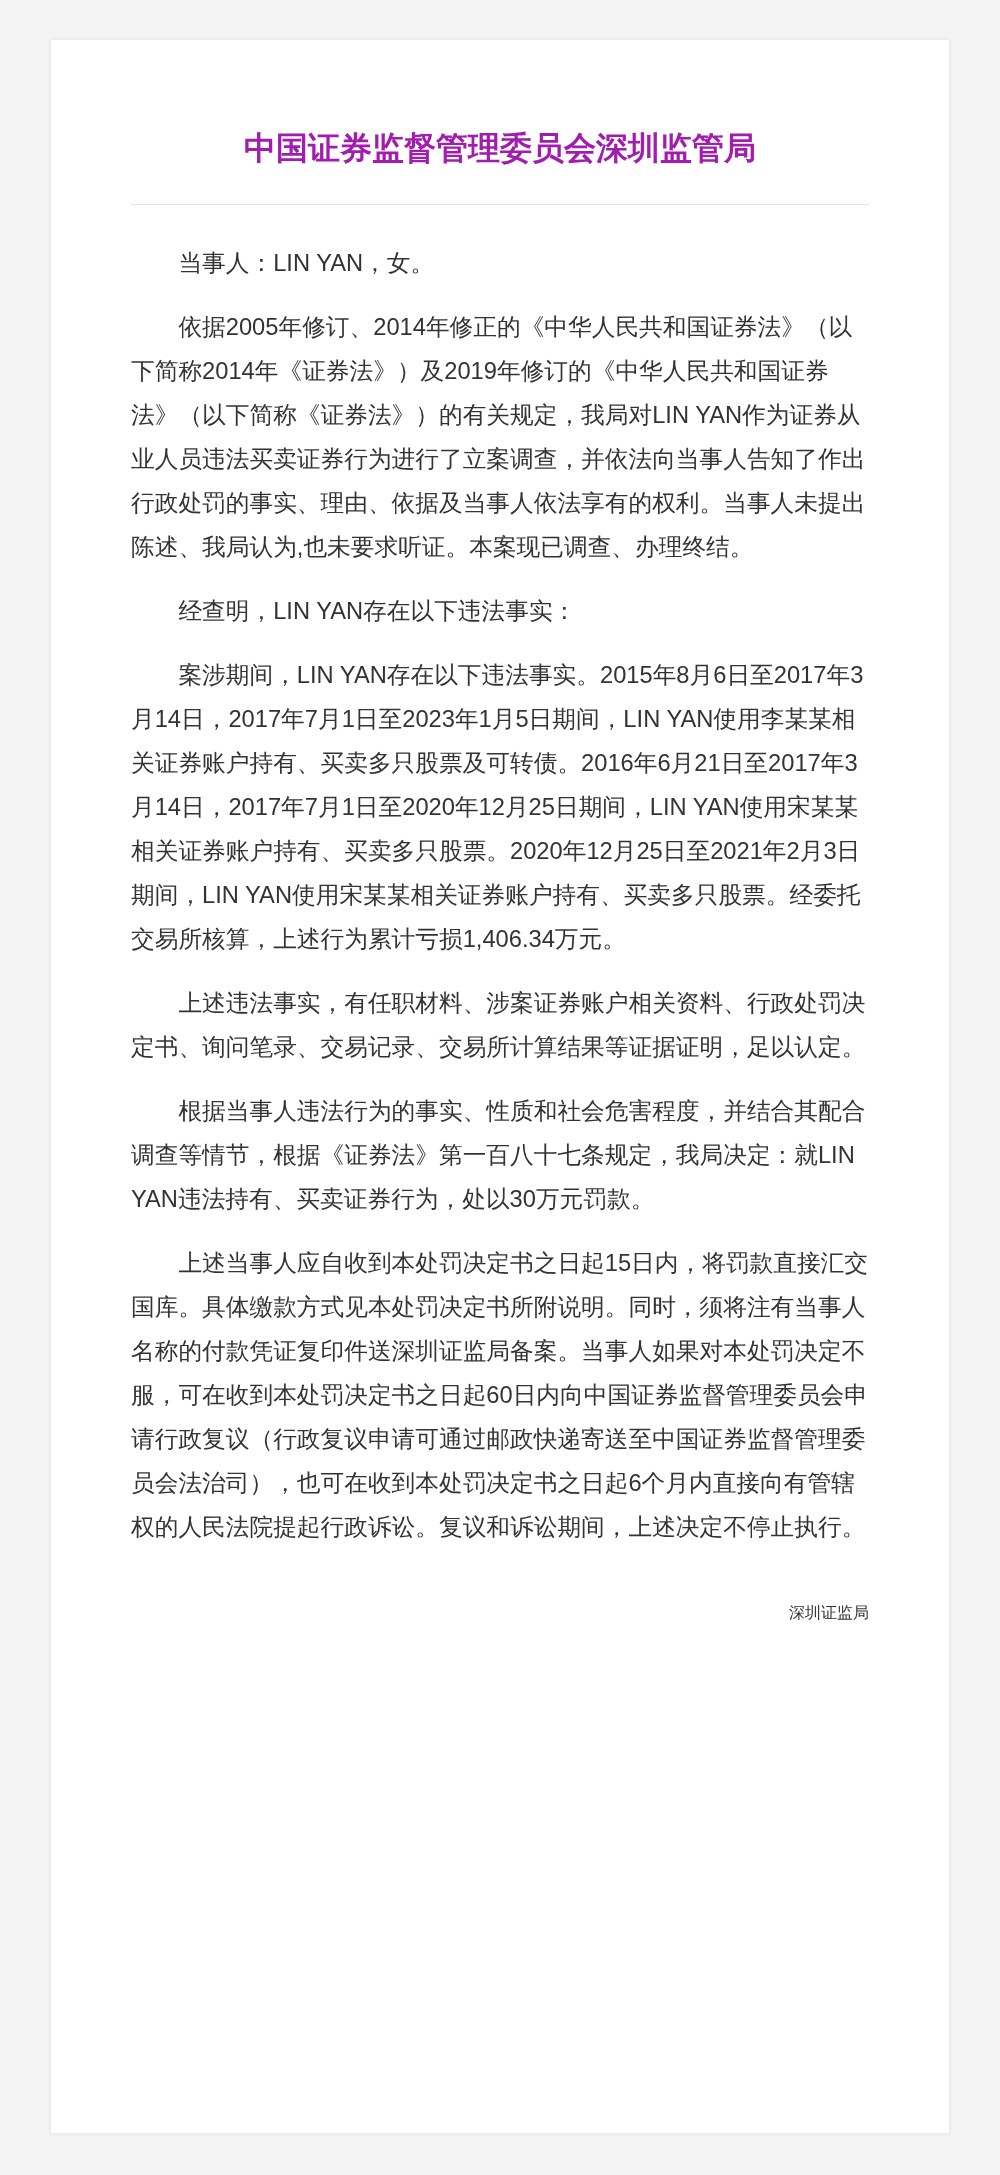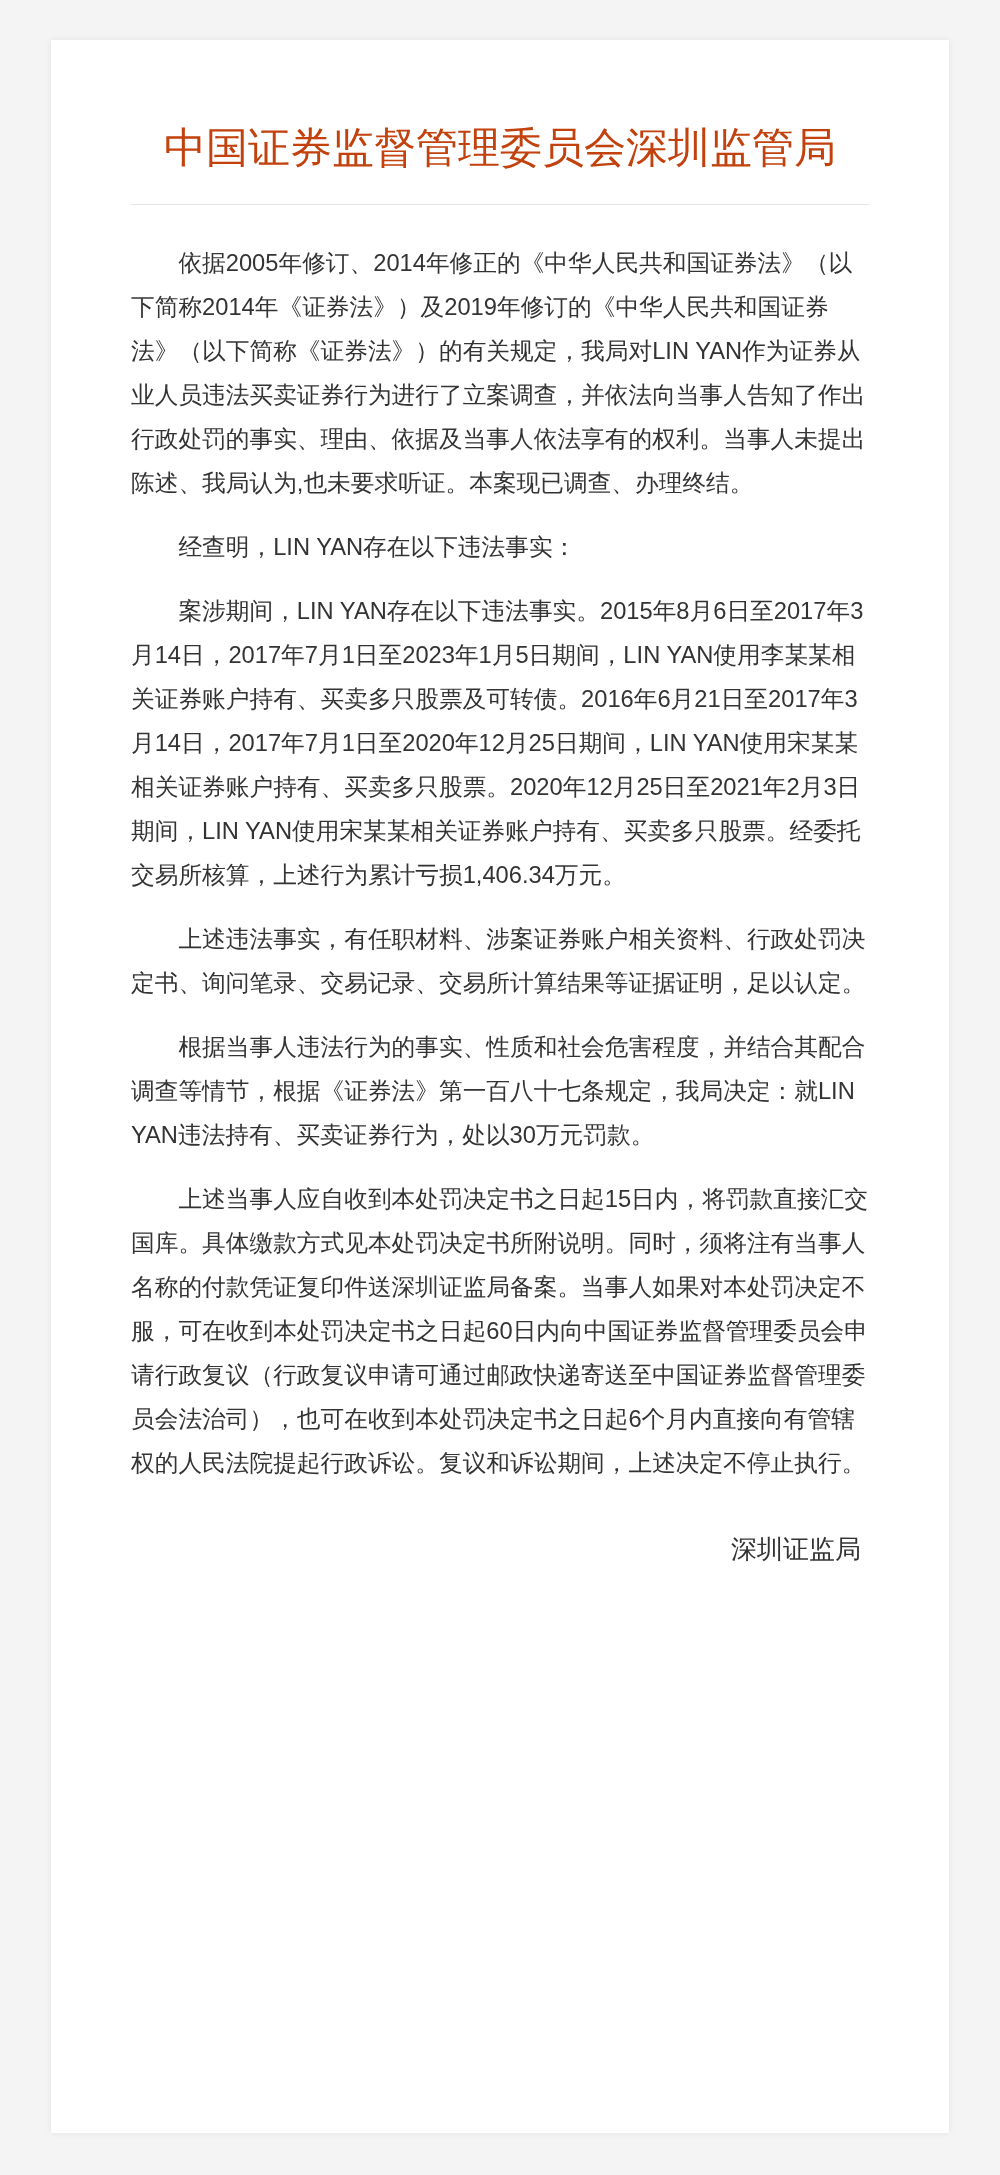--- a/index.html
+++ b/index.html
@@ -21,53 +21,54 @@
     box-sizing: border-box;
     padding: 66px 80px 0 80px;
   }
   .title-block {
     text-align: center;
     padding-bottom: 14px;
     border-bottom: 1px solid #e2e2e2;
   }
   .title-line {
     display: block;
-    font-size: 42px;
-    font-weight: normal;
+    font-size: 32px;
+    font-weight: bold;
     line-height: 84px;
-    color: #c2410c;
+    color: #a21caf;
     white-space: nowrap;
   }
   .content { padding-top: 36px; }
   .para {
     font-size: 23.7px;
     line-height: 44px;
     text-indent: 2em;
     margin: 0 0 20px 0;
     text-align: left;
     word-break: break-all;
   }
   .sign {
     text-align: right;
-    font-size: 26px;
+    font-size: 16px;
     line-height: 44px;
-    margin: 8px;
+    margin: 0;
   }
   .sign-org { margin-top: 42px; }
   .sign-date { margin-top: 19px; }
 </style>
 </head>
 <body>
 
 <div class="card">
   <div class="title-block">
     <span class="title-line">中国证券监督管理委员会深圳监管局</span>
   </div>
 
   <div class="content">
+    <p class="para">当事人：LIN YAN，女。</p>
     <p class="para">依据2005年修订、2014年修正的《中华人民共和国证券法》（以下简称2014年《证券法》）及2019年修订的《中华人民共和国证券法》（以下简称《证券法》）的有关规定，我局对LIN YAN作为证券从业人员违法买卖证券行为进行了立案调查，并依法向当事人告知了作出行政处罚的事实、理由、依据及当事人依法享有的权利。当事人未提出陈述、我局认为,也未要求听证。本案现已调查、办理终结。</p>
     <p class="para">经查明，LIN YAN存在以下违法事实：</p>
     <p class="para">案涉期间，LIN YAN存在以下违法事实。2015年8月6日至2017年3月14日，2017年7月1日至2023年1月5日期间，LIN YAN使用李某某相关证券账户持有、买卖多只股票及可转债。2016年6月21日至2017年3月14日，2017年7月1日至2020年12月25日期间，LIN YAN使用宋某某相关证券账户持有、买卖多只股票。2020年12月25日至2021年2月3日期间，LIN YAN使用宋某某相关证券账户持有、买卖多只股票。经委托交易所核算，上述行为累计亏损1,406.34万元。</p>
     <p class="para">上述违法事实，有任职材料、涉案证券账户相关资料、行政处罚决定书、询问笔录、交易记录、交易所计算结果等证据证明，足以认定。</p>
     <p class="para">根据当事人违法行为的事实、性质和社会危害程度，并结合其配合调查等情节，根据《证券法》第一百八十七条规定，我局决定：就LIN YAN违法持有、买卖证券行为，处以30万元罚款。</p>
     <p class="para">上述当事人应自收到本处罚决定书之日起15日内，将罚款直接汇交国库。具体缴款方式见本处罚决定书所附说明。同时，须将注有当事人名称的付款凭证复印件送深圳证监局备案。当事人如果对本处罚决定不服，可在收到本处罚决定书之日起60日内向中国证券监督管理委员会申请行政复议（行政复议申请可通过邮政快递寄送至中国证券监督管理委员会法治司），也可在收到本处罚决定书之日起6个月内直接向有管辖权的人民法院提起行政诉讼。复议和诉讼期间，上述决定不停止执行。</p>
 
     <p class="sign sign-org">深圳证监局</p>
   </div>
 </div>

